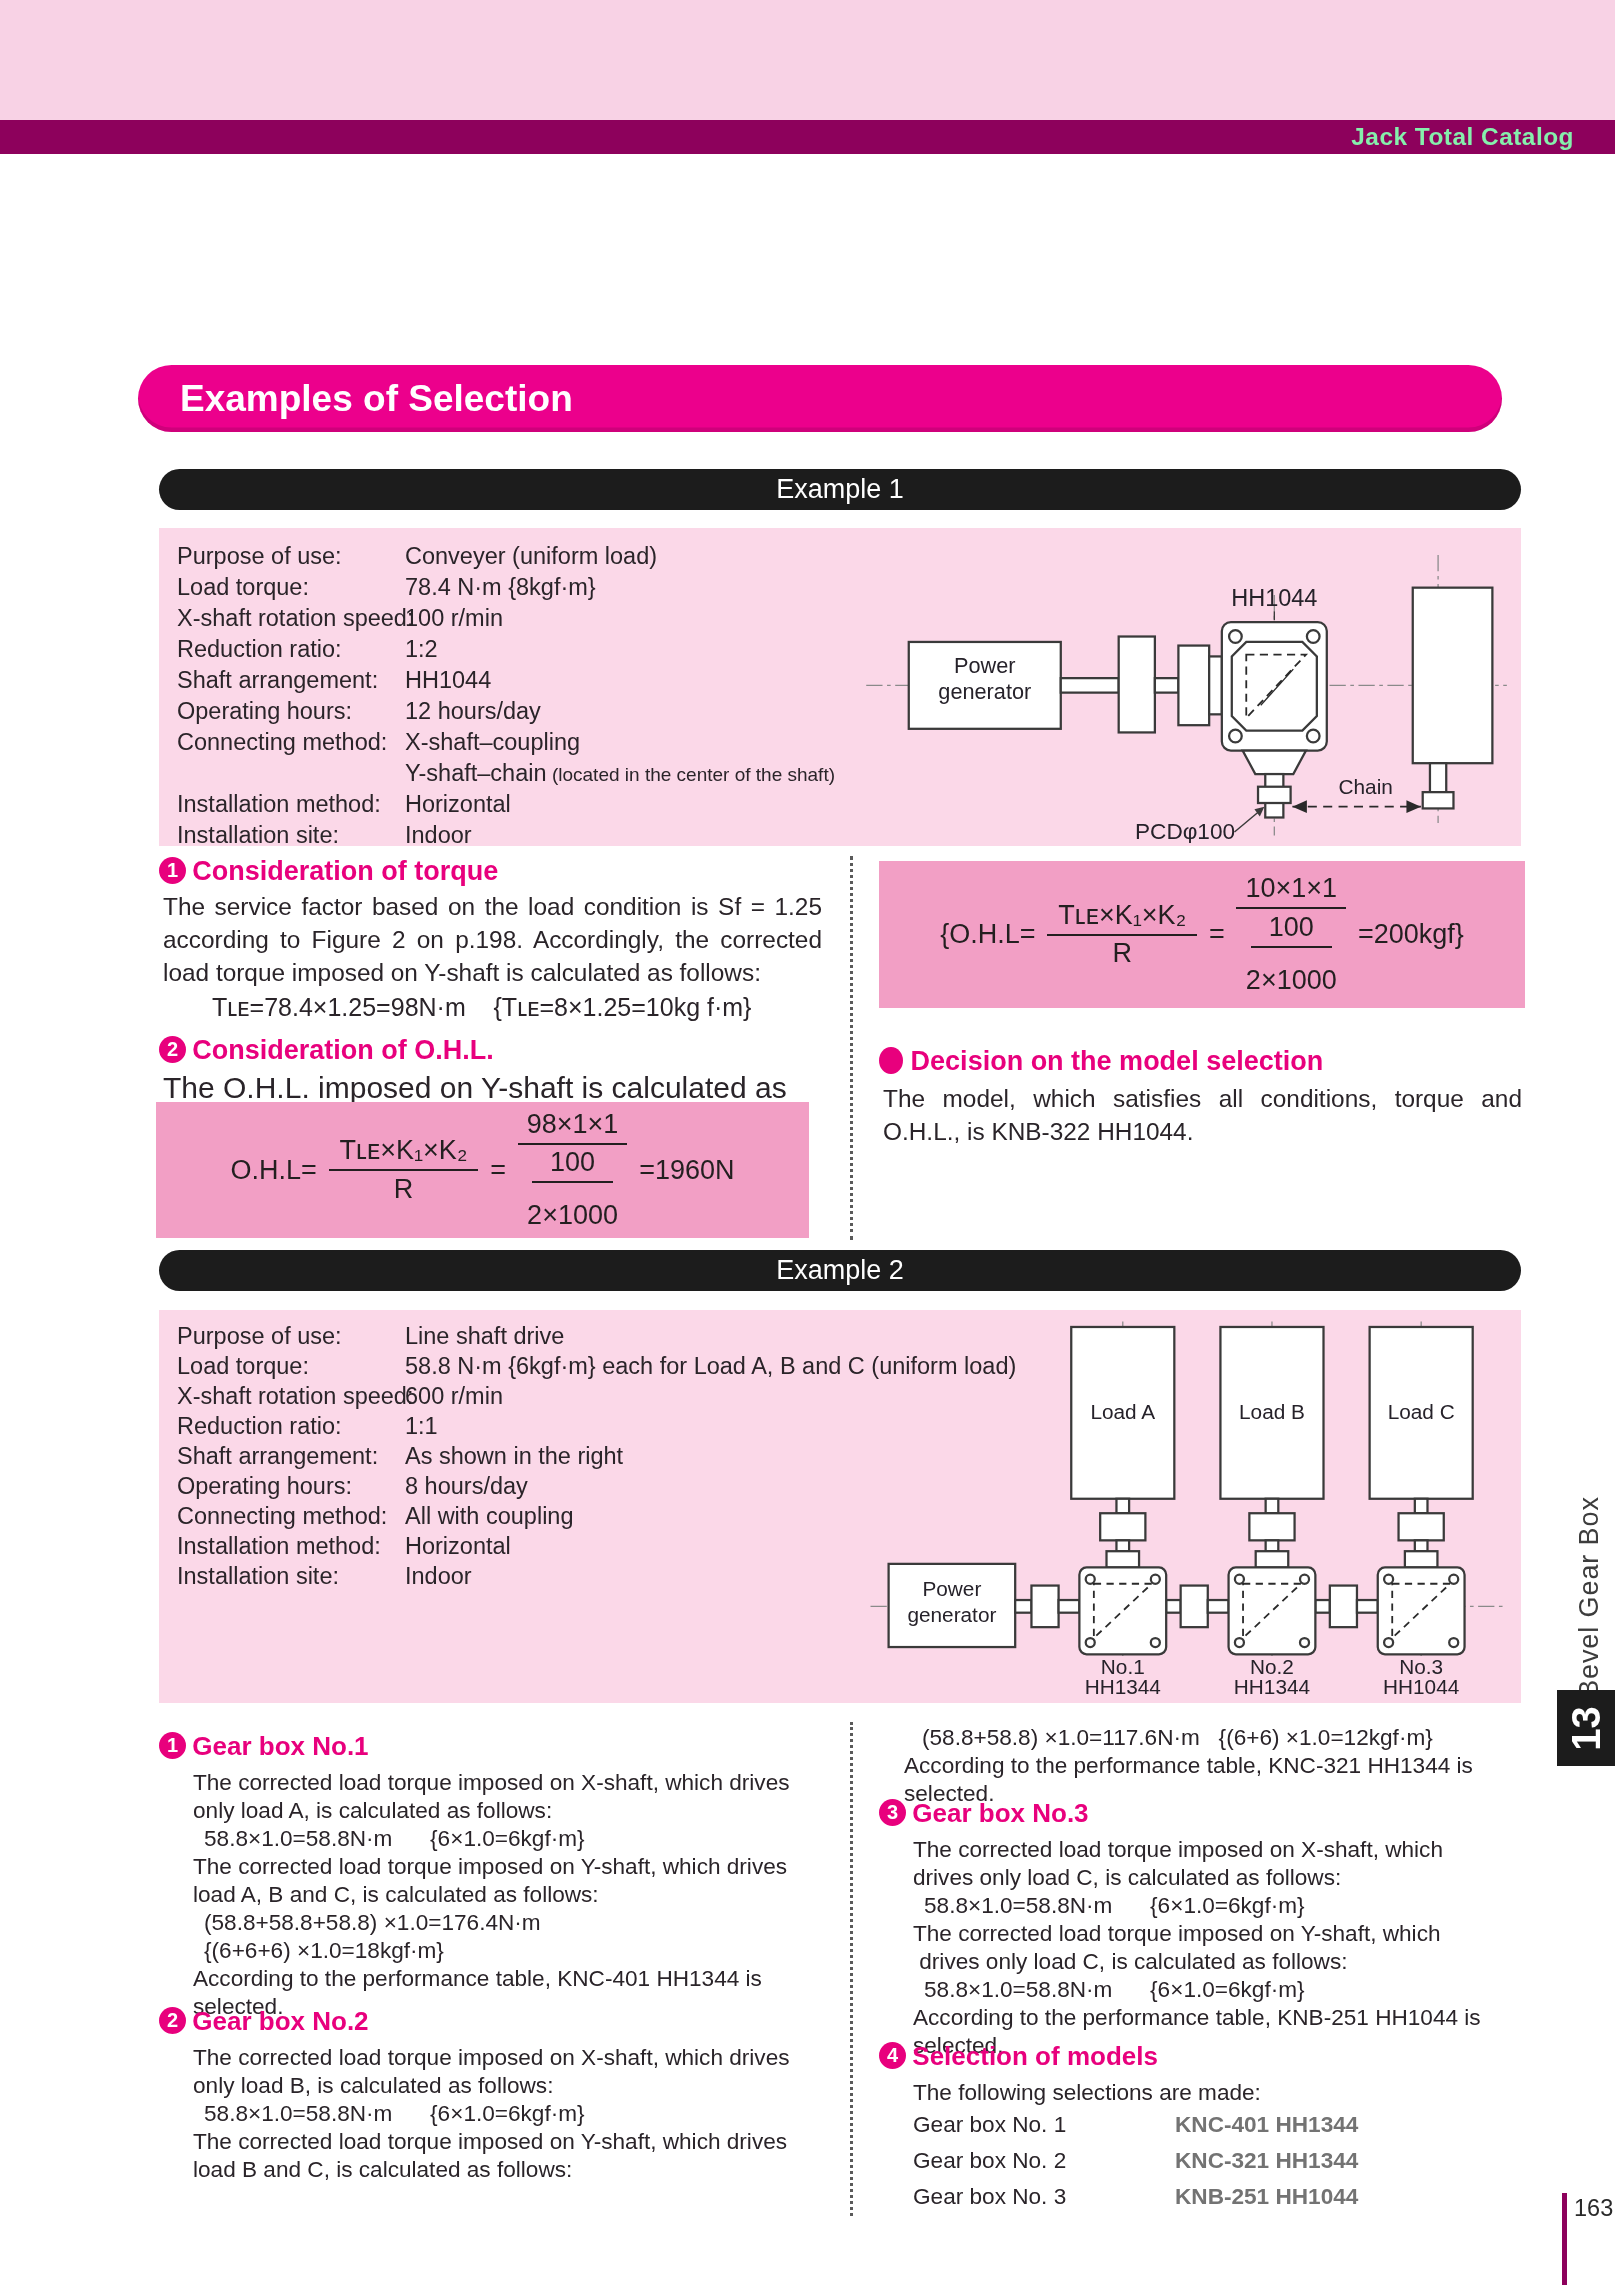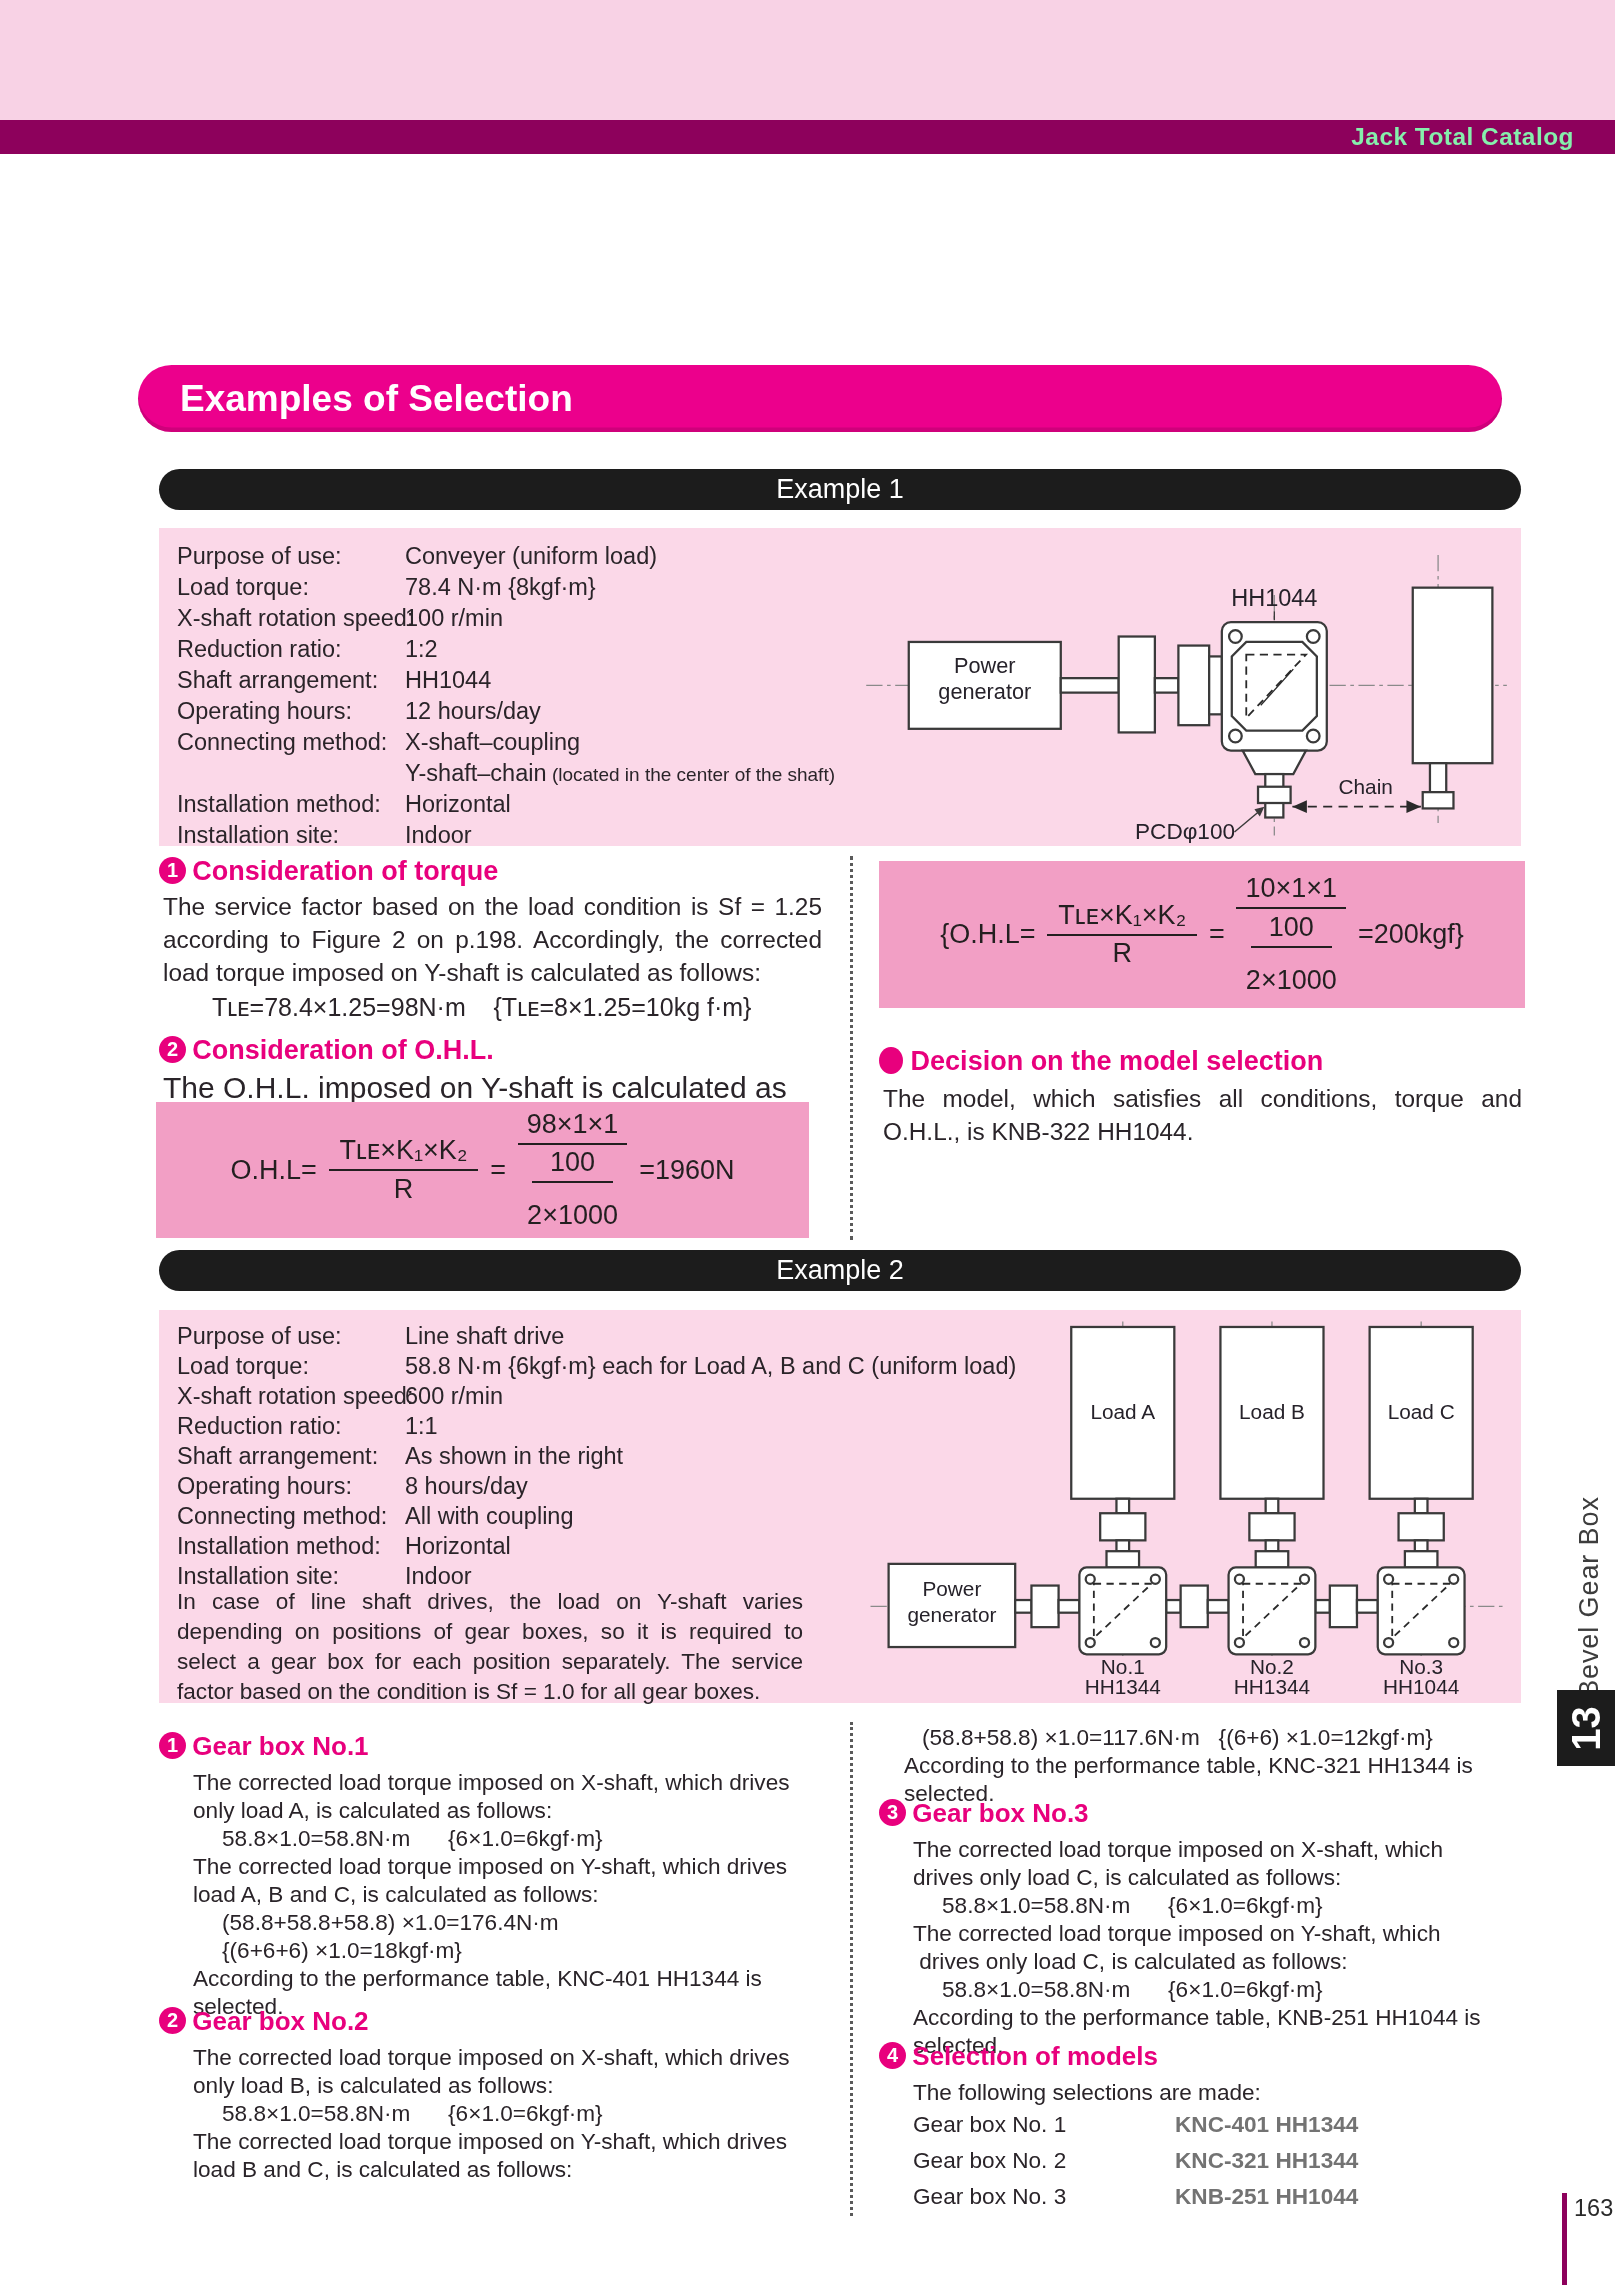--- a/index.html
+++ b/index.html
@@ -46,21 +46,21 @@
   .nest{display:inline-block;text-align:center;}
   .nest .r1{border-bottom:2.7px solid #231f20;padding:0 9px 2.7px;}
   .nest .r2{border-bottom:2.7px solid #231f20;margin:0 14.5px;padding:2.7px 5.4px;}
   .nest .r3{padding-top:17px;}
   
   .sep{border-left:3.6px dotted #5a5a5a;width:0;}
   
   .gbblock{color:#2a2429;}
   .gb-h{font-size:26px;font-weight:bold;color:#e8007d;margin-bottom:7.2px;white-space:nowrap;}
   .gb-line{font-size:22.6px;line-height:28px;margin-left:34px;white-space:pre-wrap;}
-  .gb-f{font-size:22.6px;line-height:28px;margin-left:63px;white-space:pre-wrap;}
+  .gb-f{font-size:22.6px;line-height:28px;margin-left:45px;white-space:pre-wrap;}
   .sel-row{font-size:22.6px;line-height:36px;margin-left:34px;white-space:nowrap;}
   .sel-label{display:inline-block;width:262px;}
   .sel-model{font-weight:bold;color:#737373;}
   
   .v-side{left:1485px;top:1579px;width:208px;height:36px;transform:rotate(-90deg);transform-origin:center;
           font-size:27px;color:#3d3d3d;text-align:center;letter-spacing:0.9px;line-height:36px;}
   .tab13{left:1557px;top:1690px;width:59px;height:76px;background:#1c1c1c;display:flex;
          align-items:center;justify-content:center;}
   .tab13 span{transform:rotate(-90deg);color:#ffffff;font-size:40px;font-weight:bold;}
   .pgbar{left:1562px;top:2193px;width:5.4px;height:92px;background:#8d015c;}
@@ -199,21 +199,20 @@
       <div class="spec-row"><span class="spec-label">Purpose of use:</span><span>Line shaft drive</span></div>
       <div class="spec-row"><span class="spec-label">Load torque:</span><span>58.8 N·m {6kgf·m} each for Load A, B and C (uniform load)</span></div>
       <div class="spec-row"><span class="spec-label">X-shaft rotation speed:</span><span>600 r/min</span></div>
       <div class="spec-row"><span class="spec-label">Reduction ratio:</span><span>1:1</span></div>
       <div class="spec-row"><span class="spec-label">Shaft arrangement:</span><span>As shown in the right</span></div>
       <div class="spec-row"><span class="spec-label">Operating hours:</span><span>8 hours/day</span></div>
       <div class="spec-row"><span class="spec-label">Connecting method:</span><span>All with coupling</span></div>
       <div class="spec-row"><span class="spec-label">Installation method:</span><span>Horizontal</span></div>
       <div class="spec-row"><span class="spec-label">Installation site:</span><span>Indoor</span></div>
     </div>
-    <div class="abs" style="left:18px;top:277px;width:626px;font-size:22.6px;line-height:30px;text-align:justify;">In case of line shaft drives, the load on Y-shaft varies depending on positions of gear boxes, so it is required to select a gear box for each position separately. The service factor based on the condition is Sf = 1.0 for all gear boxes.</div>
 
     <svg class="abs" style="left:707px;top:3.6px;" width="651" height="384" viewBox="0 0 720 424">
       <g stroke="#8a8a8a" stroke-width="1.4" fill="none" stroke-dasharray="18 5 4 5">
         <line x1="5" y1="323" x2="706" y2="323"></line>
         <line x1="284" y1="8" x2="284" y2="382"></line>
         <line x1="449" y1="8" x2="449" y2="382"></line>
         <line x1="614" y1="8" x2="614" y2="382"></line>
       </g>
       <g stroke="#3a3a3a" stroke-width="2.5" fill="#ffffff">
         <rect x="227" y="14" width="114" height="190"></rect>

